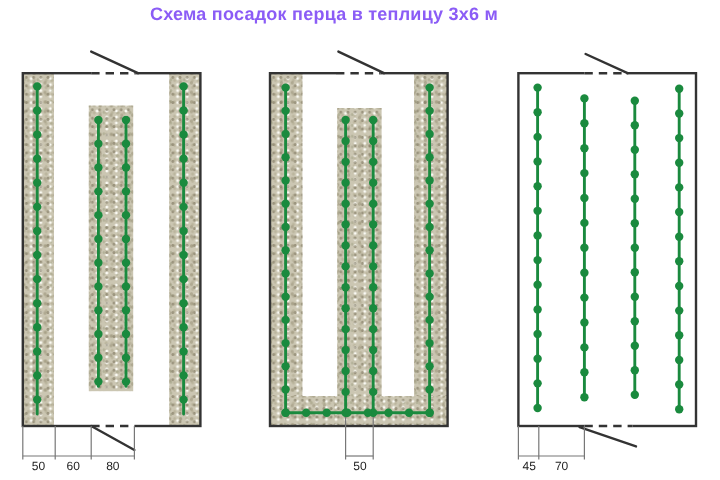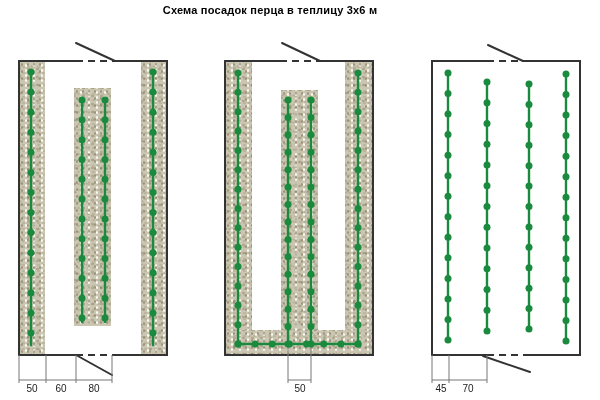--- a/index.html
+++ b/index.html
@@ -2,21 +2,21 @@
 <html><head>
 <meta charset="utf-8">
 <style>
   html,body{margin:0;padding:0;background:#ffffff;}
   #stage{
     position:relative;width:600px;height:400px;background:#ffffff;overflow:hidden;
     font-family:"Liberation Sans",sans-serif;
   }
   #title{
     position:absolute;top:4px;left:0;width:540px;text-align:center;
-    font-size:11px;font-weight:700;color:#000000;letter-spacing:0.2px;
+    font-size:15px;font-weight:700;color:#8b5cf6;letter-spacing:0.2px;
     white-space:nowrap;
   }
   #beds-layer{position:absolute;left:0;top:0;width:600px;height:400px;}
   .bed{
     position:absolute;
     background-color:#cbc6b2;
     background-image:
       radial-gradient(circle, rgba(118,110,86,0.55) 0.9px, rgba(0,0,0,0) 1.5px),
       radial-gradient(circle, rgba(255,255,250,0.92) 0.9px, rgba(0,0,0,0) 1.5px),
       radial-gradient(circle, rgba(148,141,114,0.50) 1.1px, rgba(0,0,0,0) 1.7px),

